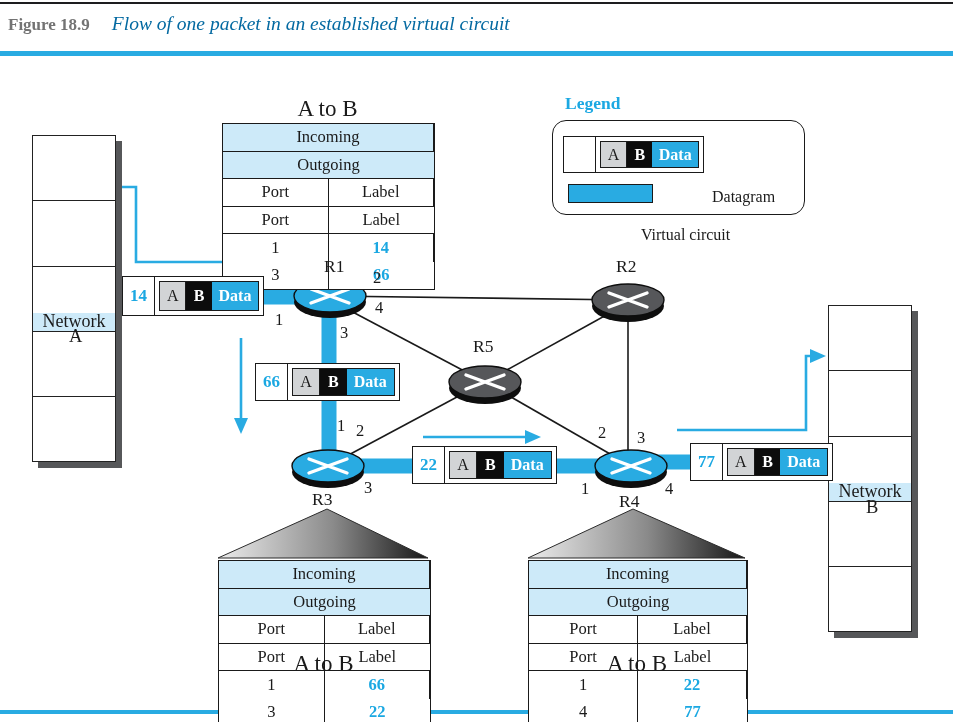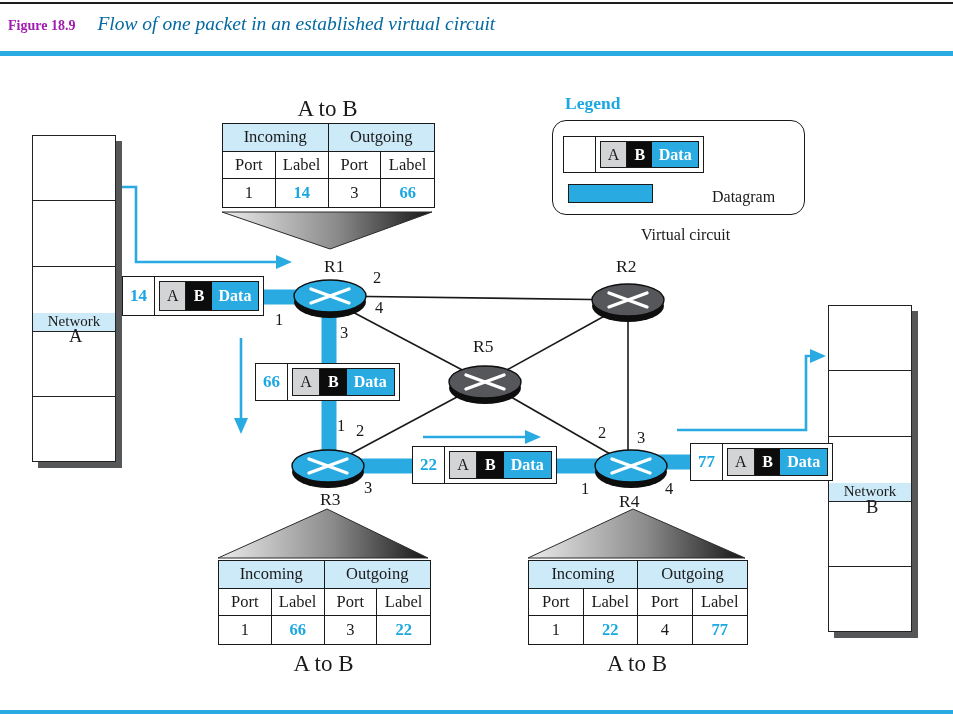--- a/index.html
+++ b/index.html
@@ -2,34 +2,34 @@
 <html><head>
 <meta charset="utf-8">
 <style>
   html,body{margin:0;padding:0;background:#fff;}
   #canvas{position:relative;width:953px;height:722px;background:#fff;overflow:hidden;
           font-family:"Liberation Serif",serif;color:#1a1a1a;}
   .abs{position:absolute;}
   
   .top-rule{left:0;top:2px;width:953px;height:2px;background:#1d1d1f;}
   .fig-title{left:8px;top:13px;width:940px;white-space:nowrap;}
-  .fig-label{color:#a21caf;font-weight:bold;font-size:14px;}
+  .fig-label{color:#737373;font-weight:bold;font-size:17px;}
   .fig-caption{font-style:italic;font-size:19.5px;margin-left:22px;color:#0369a1;}
   .title-rule{left:0;top:51px;width:953px;height:5px;background:#29ABE2;}
   .bottom-rule{left:0;top:710px;width:953px;height:4px;background:#29ABE2;}
   
   svg.layer{position:absolute;left:0;top:0;pointer-events:none;}
   
   .netstack{width:82px;background:#fff;border:1.7px solid #222;box-shadow:6px 6px 0 #565759;}
   .netstack .nrow{height:18.3px;border-bottom:1.6px solid #222;display:flex;align-items:center;justify-content:center;
-                  font-size:15px;margin-top:46px;}
+                  font-size:18px;margin-top:46px;}
   .netstack .nrow:last-child{border-bottom:none;}
   .netstack .hl{background:#CDEAF9;}
   
-  .vc-table{display:grid;grid-template-columns:repeat(4,1fr);grid-auto-rows:27.5px;
+  .vc-table{display:grid;grid-template-columns:repeat(2,1fr);grid-auto-rows:27.5px;
             border:1.8px solid #1a1a1a;background:#fff;font-size:16.5px;}
   .vc-table>div{display:flex;align-items:center;justify-content:center;border-bottom:1.5px solid #1a1a1a;}
   .vc-table .sp2{grid-column:span 2;background:#CDEAF9;}
   .vc-table .br{border-right:1.5px solid #1a1a1a;}
   .vc-table .nb{border-bottom:none;}
   .vc-table .lbl{color:#1BA8E2;font-weight:bold;}
   .tbl-title{font-size:23px;text-align:center;}
   
   .packet{display:flex;align-items:stretch;background:#fff;border:1.7px solid #1a1a1a;box-sizing:border-box;}
   .pkt-num{width:31px;display:flex;align-items:center;justify-content:center;
@@ -262,21 +262,21 @@
       <div class="dg-a">A</div>
       <div class="dg-b">B</div>
       <div class="dg-data">Data</div>
     </div>
       </div>
   </div>
 
   <div class="abs rlabel" style="left:324px;top:256px;">R1</div>
   <div class="abs rlabel" style="left:616px;top:256px;">R2</div>
   <div class="abs rlabel" style="left:473px;top:336px;">R5</div>
-  <div class="abs rlabel" style="left:320px;top:489px;">R3</div>
+  <div class="abs rlabel" style="left:312px;top:489px;">R3</div>
   <div class="abs rlabel" style="left:619px;top:491px;">R4</div>
 
   <div class="abs hostlabel" style="left:69px;top:326px;">A</div>
   <div class="abs hostlabel" style="left:866px;top:497px;">B</div>
 
   <div class="abs port" style="left:275px;top:310px;">1</div>
   <div class="abs port" style="left:373px;top:268px;">2</div>
   <div class="abs port" style="left:375px;top:298px;">4</div>
   <div class="abs port" style="left:340px;top:323px;">3</div>
   <div class="abs port" style="left:337px;top:416px;">1</div>

